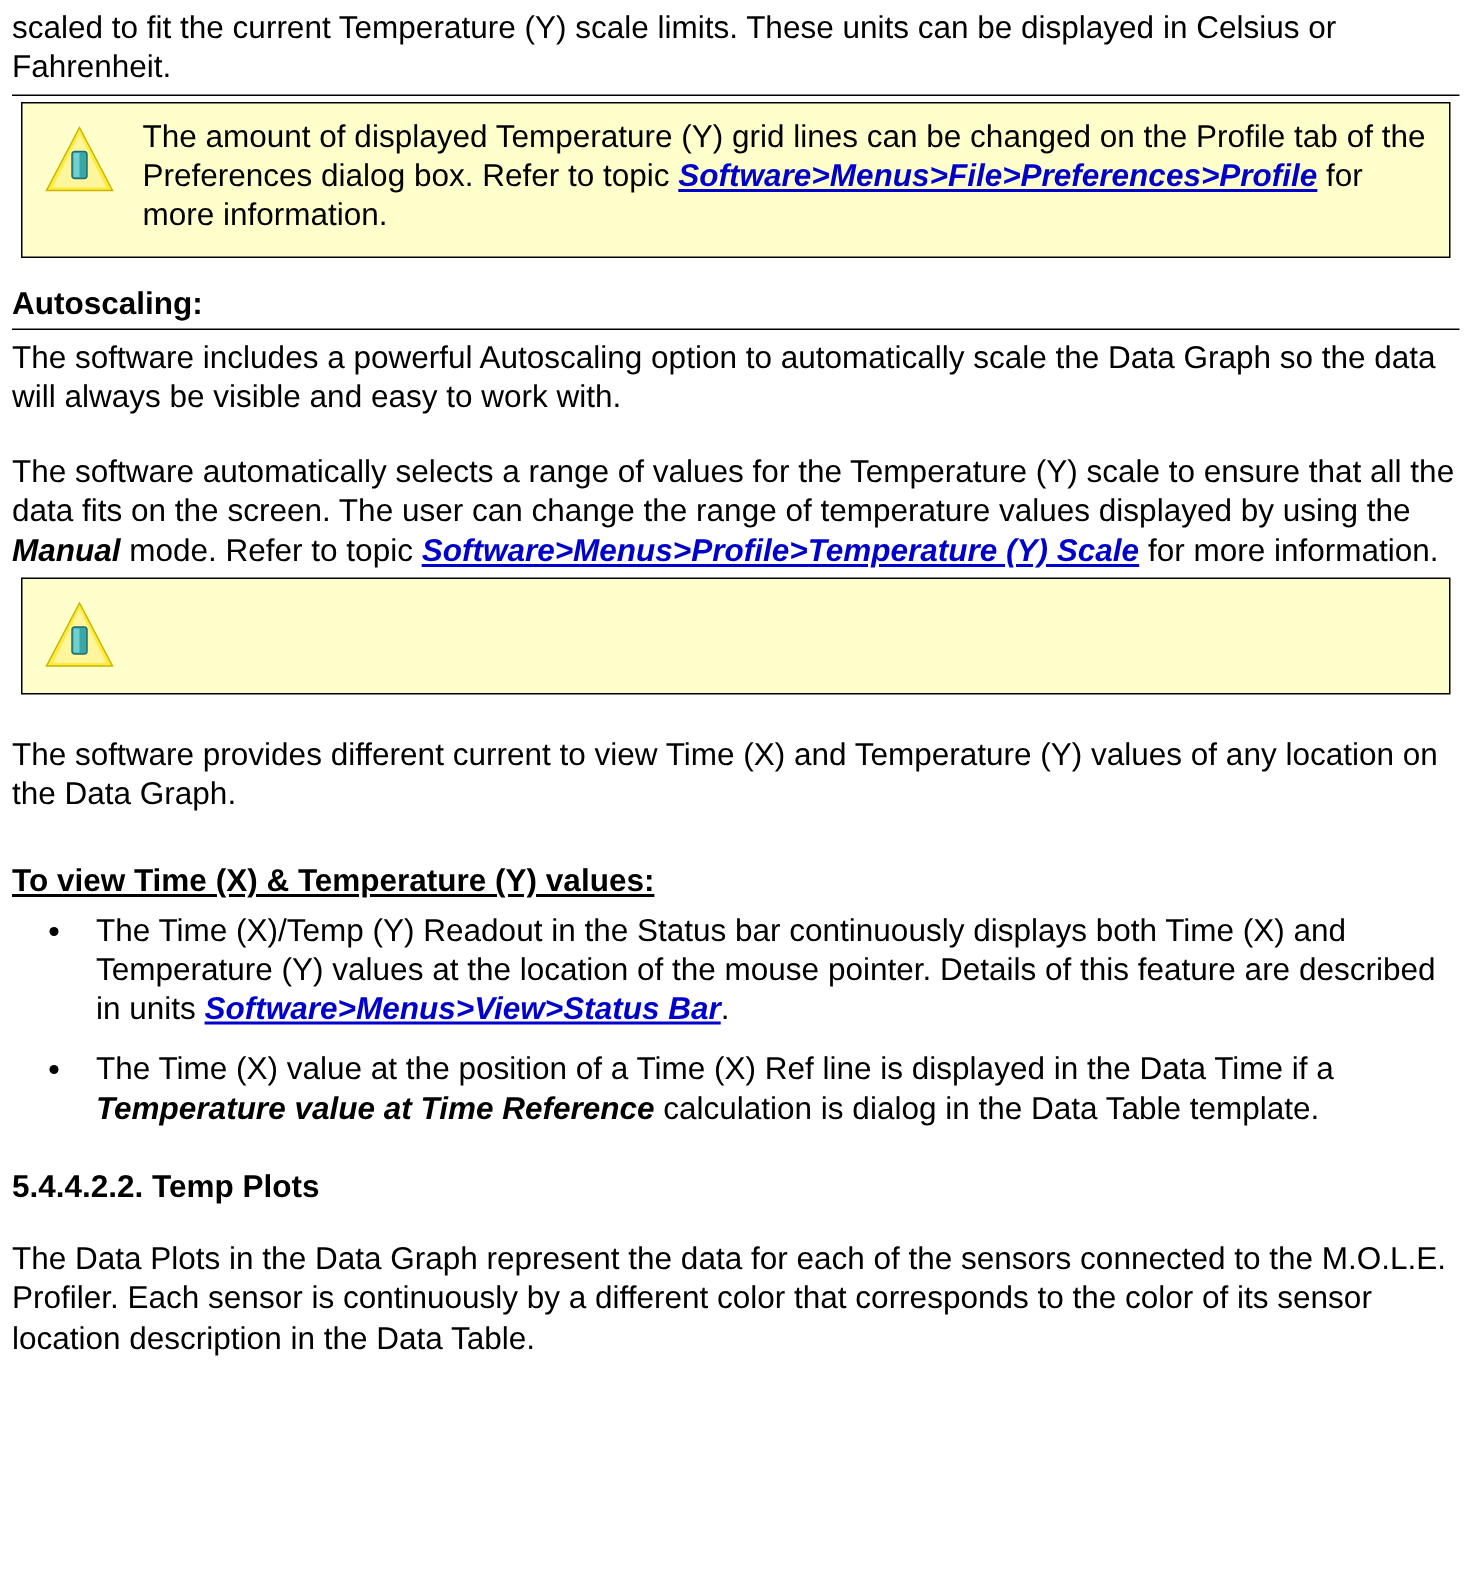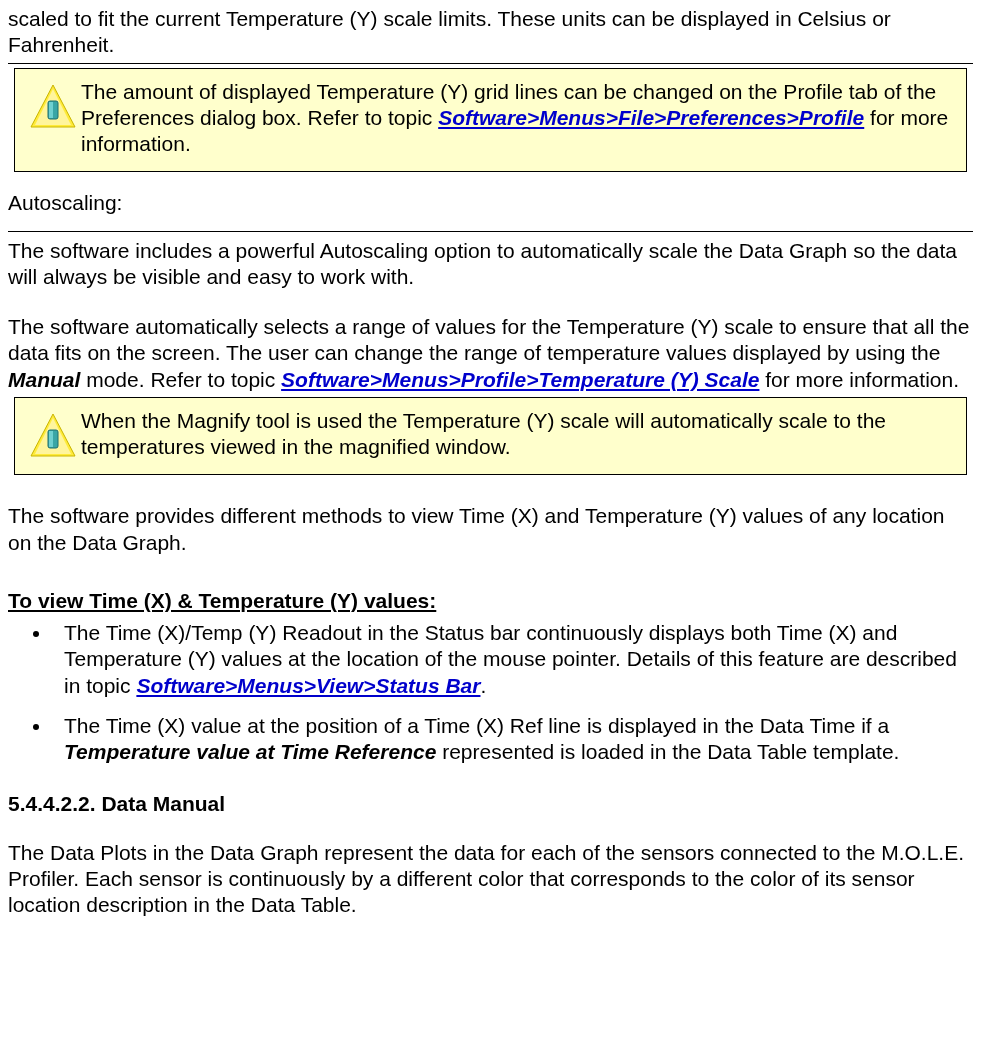--- a/index.html
+++ b/index.html
@@ -14,34 +14,34 @@
   }
   p { margin: 0 0 4px 0; }
   .spacer { height: 20px; }
   .note-box {
     border: 1px solid #000;
     background: #ffffcc;
     padding: 10px 14px 14px 14px;
     margin: 4px 6px 8px 6px;
     display: flex;
     align-items: flex-start;
-    gap: 4px;
+    gap: 18px;
   }
   .note-icon {
     flex: 0 0 48px;
     height: 48px;
     margin-top: 4px;
   }
   .note-text {
     flex: 1;
   }
   .heading-underline {
-    font-weight: normal;
+    font-weight: bold;
     border-bottom: 1px solid #000;
-    padding-bottom: 14px;
+    padding-bottom: 2px;
     margin-top: 18px;
     margin-bottom: 6px;
   }
   .link {
     color: #0000cc;
     text-decoration: underline;
     font-weight: bold;
     font-style: italic;
     cursor: pointer;
   }
@@ -100,35 +100,32 @@
 
 <div class="note-box">
   <div class="note-icon">
     <svg viewBox="0 0 48 48" width="48" height="48">
       <polygon points="24,2 46,44 2,44" fill="#ffeb3b" stroke="#c9b400" stroke-width="1"></polygon>
       <polygon points="24,6 42,42 6,42" fill="#fff59d" stroke="none"></polygon>
       <rect x="19" y="18" width="10" height="18" rx="2" fill="#3aa6a6" stroke="#1e6e6e" stroke-width="1"></rect>
       <rect x="20" y="19" width="4" height="16" fill="#6fd0d0"></rect>
     </svg>
   </div>
-  <div class="note-text">
-    <span>When the Magnify tool is used the Temperature (Y) scale will automatically scale to the temperatures viewed in the magnified window.</span>
-  </div>
 </div>
 
 <div class="spacer"></div>
 
-<p>The software provides different methods to view Time (X) and Temperature (Y) values of any location on the Data Graph.</p>
+<p>The software provides different current to view Time (X) and Temperature (Y) values of any location on the Data Graph.</p>
 
 <p class="underline-bold">To view Time (X) &amp; Temperature (Y) values:</p>
 
 <ul>
   <li>
-    <span>The Time (X)/Temp (Y) Readout in the Status bar continuously displays both Time (X) and Temperature (Y) values at the location of the mouse pointer. Details of this feature are described in topic </span><span class="link">Software&gt;Menus&gt;View&gt;Status Bar</span><span>.</span>
+    <span>The Time (X)/Temp (Y) Readout in the Status bar continuously displays both Time (X) and Temperature (Y) values at the location of the mouse pointer. Details of this feature are described in units </span><span class="link">Software&gt;Menus&gt;View&gt;Status Bar</span><span>.</span>
   </li>
   <li>
-    <span>The Time (X) value at the position of a Time (X) Ref line is displayed in the Data Time if a </span><span class="bold-italic">Temperature value at Time Reference</span><span> represented is loaded in the Data Table template.</span>
+    <span>The Time (X) value at the position of a Time (X) Ref line is displayed in the Data Time if a </span><span class="bold-italic">Temperature value at Time Reference</span><span> calculation is dialog in the Data Table template.</span>
   </li>
 </ul>
 
-<p class="section-num">5.4.4.2.2. Data Manual</p>
+<p class="section-num">5.4.4.2.2. Temp Plots</p>
 
 <p>The Data Plots in the Data Graph represent the data for each of the sensors connected to the M.O.L.E. Profiler. Each sensor is continuously by a different color that corresponds to the color of its sensor location description in the Data Table.</p>
 
 </body></html>

